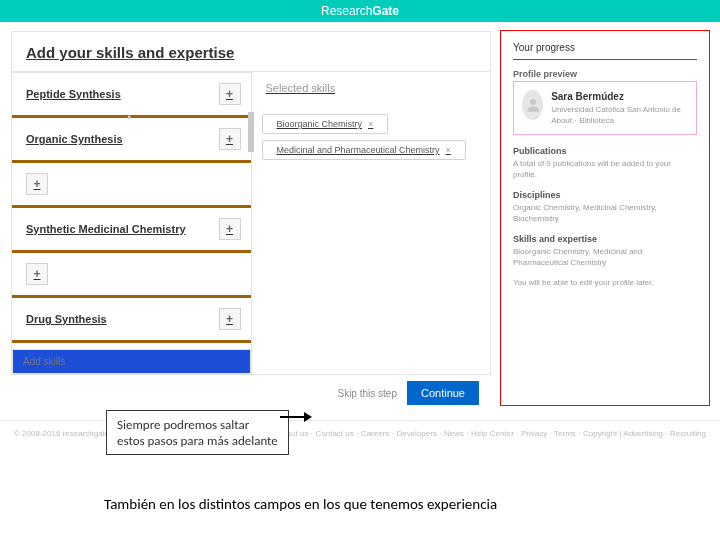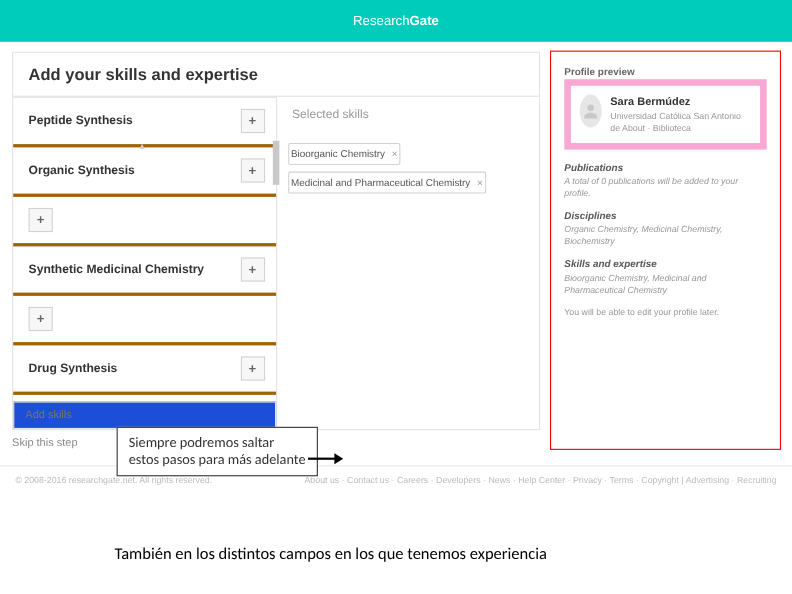--- a/index.html
+++ b/index.html
@@ -1,49 +1,49 @@
 <!DOCTYPE html>
 <html><head>
 <meta charset="utf-8">
 <style>
   * { box-sizing: border-box; margin: 0; padding: 0; font-family: Arial, Helvetica, sans-serif; }
   body { width: 720px; height: 540px; background: #fff; font-size: 10px; color: #333; }
-  .topbar { background: #00ccbb; height: 38px; display: flex; align-items: center; justify-content: center; color: #fff; font-size: 12px; }
+  .topbar { background: #00ccbb; height: 22px; display: flex; align-items: center; justify-content: center; color: #fff; font-size: 12px; }
   .brand .thin { font-weight: 300; } .brand .bold { font-weight: 700; }
   .page { display: flex; padding: 8px 10px 0 10px; gap: 8px; }
   .main { flex: 1; border: 1px solid #fff; }
-  .card { border: 1px solid #e3e3e3; background: #fff; }
+  .card { border: 1px solid #e3e3e3; background: #fff; text-decoration: underline; }
   .card-head { padding: 12px 14px 10px 14px; font-size: 15px; font-weight: 700; color: #333; }
   .cols { display: flex; border-top: 1px solid #e3e3e3; position: relative; }
   .col { flex: 1; }
   .col-head { padding: 10px 14px; color: #999; font-size: 11px; }
   .col-left { border-right: 1px solid #e3e3e3; }
   .scrollhint { position:absolute; top:40px; left:50%; transform:translateX(-6px); font-size:8px; color:#ccc;}
   .suggest-list { border-top: 1px solid #e3e3e3; }
   .sug-row { display:flex; align-items:center; justify-content:space-between; padding:10px 10px 10px 14px; border-bottom:3px solid #a16207; font-weight:700; font-size:11px; color:#333;}
   .add-btn { width:22px; height:22px; border:1px solid #d2d2d2; background:#f7f7f7; display:flex; align-items:center; justify-content:center; font-size:12px; color:#666; cursor:pointer;}
   .add-skill-input { width: calc(100% - 0px); margin:6px 0 0 0; padding:6px 10px; border:1px solid #e3e3e3; font-size:10px; color:#bbb; background:#1d4ed8;}
   .sel-list { padding:10px; display:flex; flex-direction:column; gap:6px; }
-  .chip { display:inline-flex; align-items:center; gap:6px; border:1px solid #d2d2d2; border-radius:2px; padding:4px 2px; font-size:9px; color:#555; background:#fff; align-self:flex-start;}
+  .chip { display:inline-flex; align-items:center; gap:6px; border:1px solid #d2d2d2; border-radius:2px; padding:4px 14px; font-size:9px; color:#555; background:#fff; align-self:flex-start;}
   .chip .x { color:#999; cursor:pointer; }
   .sidebar { width:210px; border:1px solid #f00; padding:10px 12px; font-size:9px; color:#777; line-height:1.4;}
   .sb-title { color:#333; font-size:10px; padding-bottom:4px; border-bottom:1px solid #3b5998; margin-bottom:8px;}
   .sb-section { font-weight:700; color:#666; font-size:9px; margin-top:2px;}
-  .profile { display:flex; gap:8px; border:6px solid #f9a8d4; padding:8px; margin-bottom:10px;}
+  .profile { display:flex; gap:8px; border:1px solid #f9a8d4; padding:8px; margin-bottom:10px;}
   .avatar { width:30px; height:30px; background:#e6e6e6; border-radius:50%; display:flex; align-items:center; justify-content:center; color:#bbb;}
   .avatar svg { width:18px; height:18px; fill:#c8c8c8;}
   .pname { font-weight:700; color:#333; font-size:10px;}
   .paff { font-size:8px; color:#999;}
-  .sb-block { margin-bottom:9px;font-style:italic; }
+  .sb-block { margin-bottom:9px; }
   .sb-label { font-weight:700; color:#555; font-size:9px;}
   .sb-text { font-size:8px; color:#999;}
-  .arrow-box { position:absolute; left:106px; top:388px; background:#fff; border:1px solid #333; padding:6px 10px; font-size:13px; font-family: Calibri, Arial, sans-serif; line-height:1.2;}
+  .arrow-box { position:absolute; left:106px; top:410px; background:#fff; border:1px solid #333; padding:6px 10px; font-size:13px; font-family: Calibri, Arial, sans-serif; line-height:1.2;}
   .arrow-line { position:absolute; left:280px; top:416px; width:26px; height:2px; background:#000;}
   .arrow-head { position:absolute; left:304px; top:412px; width:0; height:0; border-left:8px solid #000; border-top:5px solid transparent; border-bottom:5px solid transparent;}
-  .actions { display:flex; gap:10px; justify-content:flex-end; padding:8px 12px 0 0; margin-top:-2px;flex-direction:column;}
+  .actions { display:flex; gap:10px; align-items:center; justify-content:flex-end; padding:8px 12px 0 0; margin-top:-2px;}
   .skip { color:#888; font-size:10px;}
   .continue { background:#0066cc; color:#fff; padding:6px 14px; font-size:11px; border:none; cursor:pointer;}
   .footer { display:flex; justify-content:space-between; padding:8px 14px; border-top:1px solid #e8e8e8; color:#bbb; font-size:8px; margin-top:14px;}
   .caption2 { position:absolute; left:104px; top:495px; font-size:15px; font-family: Calibri, Arial, sans-serif; color:#000;}
   .col-left-inner { position:relative; }
   .scrollbar { position:absolute; right:-3px; top:40px; width:6px; height:40px; background:#c8c8c8;}
 </style>
 </head>
 <body>
 
@@ -97,24 +97,26 @@
             <div class="chip">
                 <span>Medicinal and Pharmaceutical Chemistry</span>
                 <span class="x">×</span>
               </div>
           </div>
         </div>
       </div>
     </div>
     <div class="actions">
       <span class="skip">Skip this step</span>
+      <button class="continue">Continue</button>
     </div>
   </div>
 
   <div class="sidebar">
+    <div class="sb-title">Your progress</div>
     <div class="sb-section">Profile preview</div>
     <div class="profile">
       <div class="avatar">
         <svg viewBox="0 0 24 24">
             <circle cx="12" cy="8" r="4"></circle>
             <path d="M4 20c0-4 4-6 8-6s8 2 8 6v1H4z"></path>
           </svg>
       </div>
       <div>
         <div class="pname">Sara Bermúdez</div>

